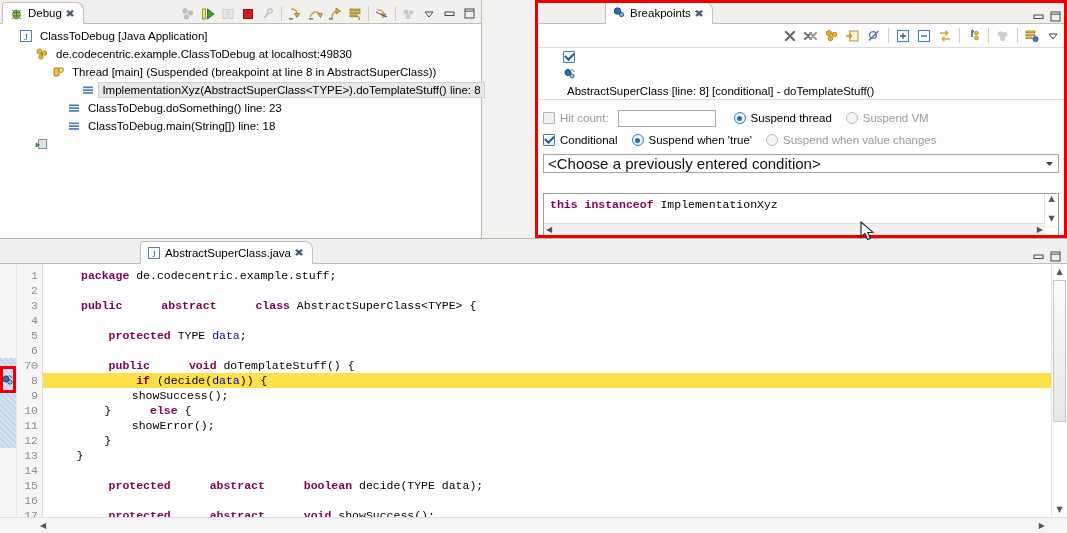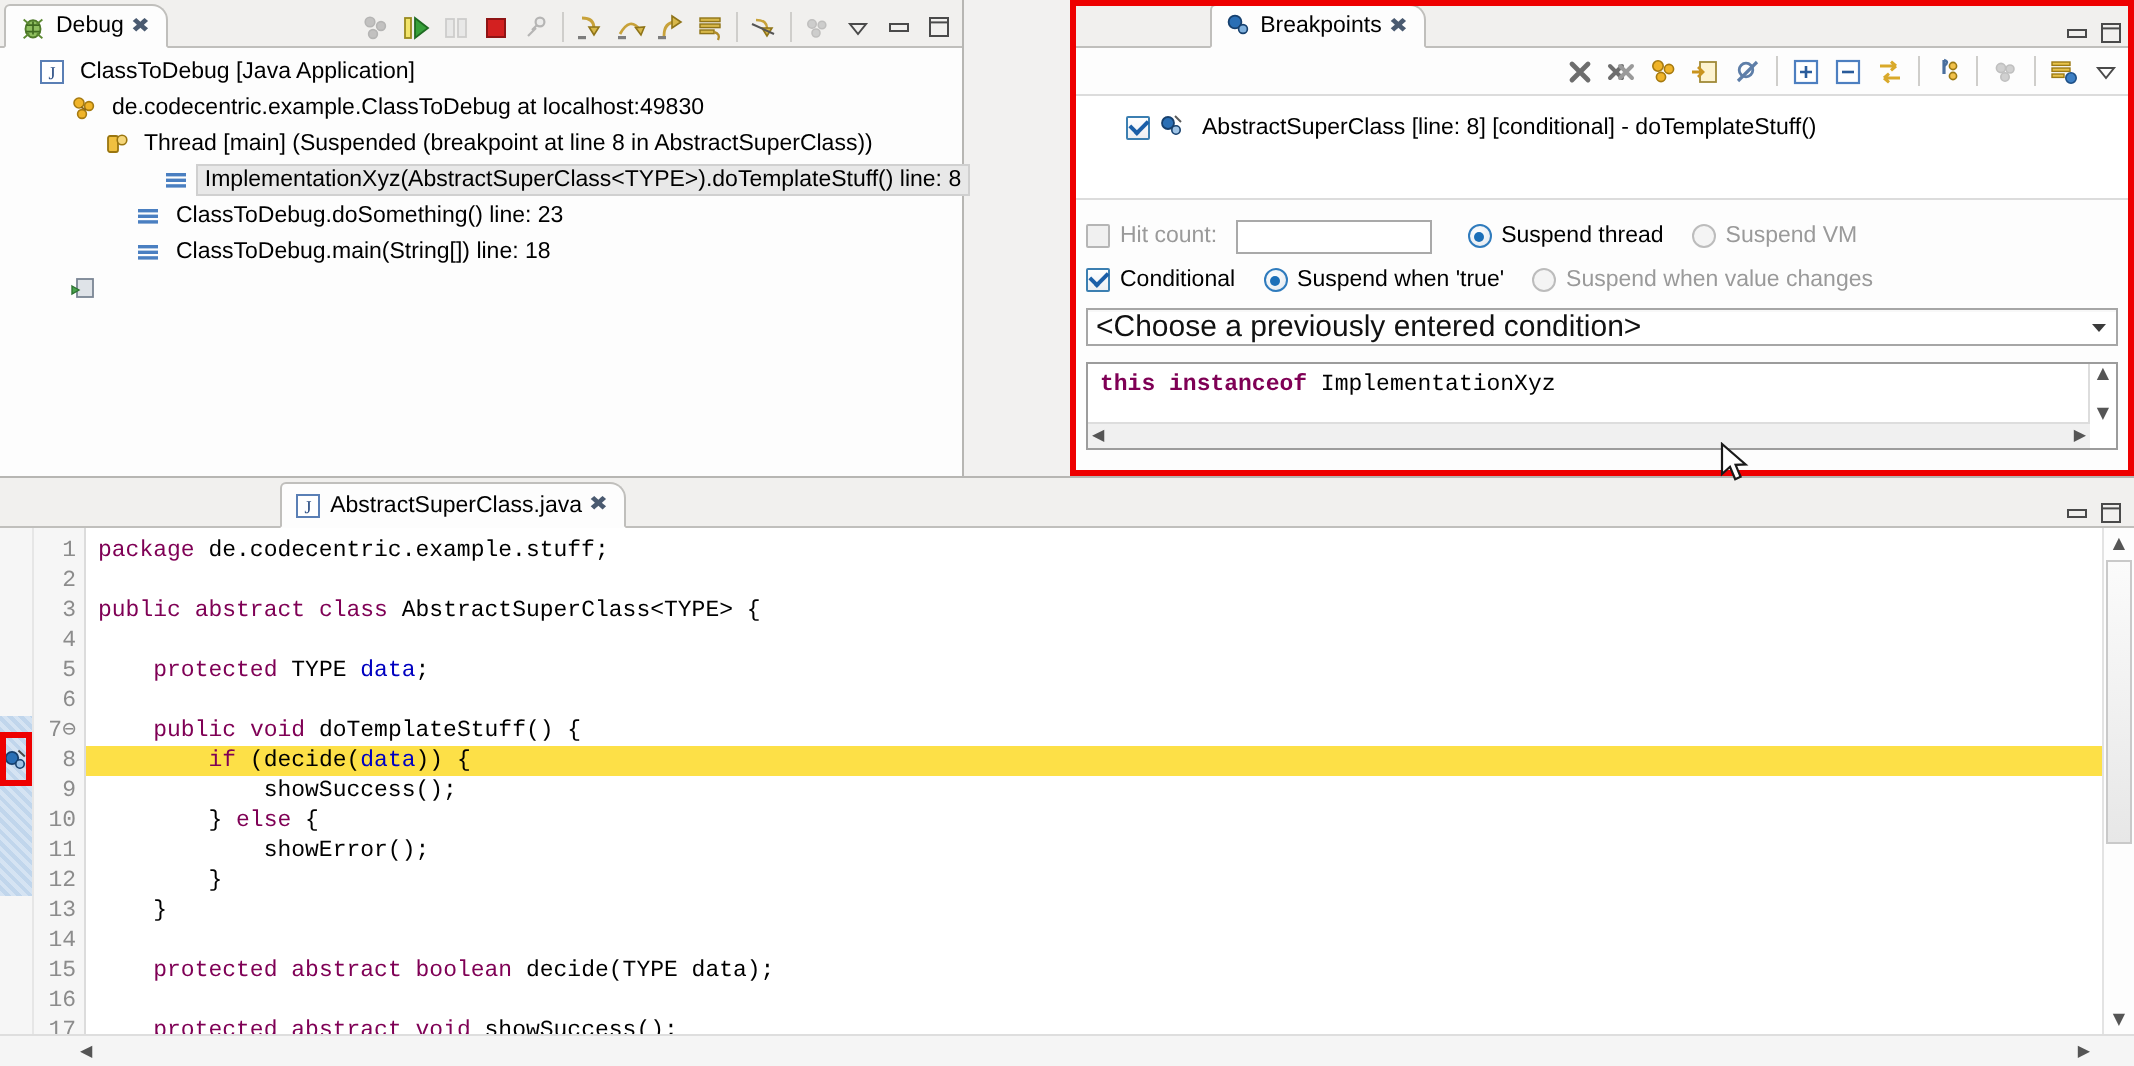--- a/index.html
+++ b/index.html
@@ -40,21 +40,21 @@
   .trow{display:flex;align-items:center;height:18px;white-space:nowrap;}
   .trow .ico{width:16px;height:16px;flex:0 0 16px;margin-right:3px;
              display:flex;align-items:center;justify-content:center;}
   .trow.sel .lbl{background:#e8e8e8;border:1px solid #d0d0d0;padding:0 3px;
                  margin-left:-1px;line-height:14px;}
   .lbl{padding:0 3px;}
 
   
   .bpHighlight{position:absolute;border:3px solid #ee0000;box-sizing:border-box;pointer-events:none;z-index:40;}
 
-  .bprow{display:flex;align-items:flex-end;height:19px;padding-left:28px;gap:4px;}
+  .bprow{display:flex;align-items:flex-start;height:19px;padding-left:28px;gap:4px;flex-direction:column;}
   .bpdetail{padding:7px 8px 0 8px;}
   .fieldline{display:flex;align-items:center;gap:0;height:22px;font-size:11.5px;}
 
   .cbx{width:12px;height:12px;box-sizing:border-box;border:1px solid #7d7d7d;
        background:linear-gradient(#fff,#eceff3);display:inline-flex;
        align-items:center;justify-content:center;flex:0 0 12px;border-radius:1px;}
   .cbx.on{border-color:#3c7fb1;}
   .cbx.on:after{content:"";width:7px;height:4px;border-left:2px solid #1b5fa8;
        border-bottom:2px solid #1b5fa8;transform:rotate(-45deg) translate(1px,-1px);}
   .cbx.dim{background:#f0f0f0;border-color:#b5b5b5;}
@@ -68,21 +68,21 @@
   .dimtxt{color:#9a9a9a;text-align:center;}
 
   .txtfield{height:17px;border:1px solid #a9a9a9;background:#fff;box-sizing:border-box;}
 
   .combo{height:19px;margin-top:3px;border:1px solid #a6a6a6;background:#fff;
          display:flex;align-items:center;box-sizing:border-box;
          box-shadow:inset 0 1px 0 #f8f8f8;}
   .combo .ctxt{flex:1;padding-left:4px;font-size:15px;color:#111;}
   .combo .carrow{width:17px;height:17px;display:flex;align-items:center;justify-content:center;}
 
-  .condbox{margin-top:8px;border:1px solid #9c9c9c;background:#fff;position:relative;
+  .condbox{margin-top:20px;border:1px solid #9c9c9c;background:#fff;position:relative;
            box-sizing:border-box;height:44px;}
   .condtext{font-family:"Liberation Mono",monospace;font-size:11.5px;padding:4px 4px 0 6px;
             white-space:pre;}
   .kw{color:#7f0055;font-weight:bold;}
   .vsb{position:absolute;right:0;top:0;width:13px;bottom:12px;background:#fff;
        border-left:1px solid #ddd;display:flex;flex-direction:column;justify-content:space-between;}
   .hsb{position:absolute;left:0;right:13px;bottom:0;height:12px;background:#f0f0f0;
        border-top:1px solid #ddd;display:flex;align-items:center;justify-content:space-between;}
   .sbthumb{background:linear-gradient(#fbfbfb,#e7e7e7);border:1px solid #c9c9c9;}
 
@@ -95,21 +95,21 @@
   .gutter-mark{width:16px;background:#f6f6f6;border-right:1px solid #e6e6e6;position:relative;}
   .gutter-num{width:26px;background:#f6f6f6;border-right:1px solid #dcdcdc;
               text-align:right;padding-right:4px;box-sizing:border-box;
               font-family:"Liberation Mono",monospace;font-size:11.5px;color:#8c8c8c;
               padding-top:4px;}
   .code{flex:1;position:relative;font-family:"Liberation Mono",monospace;
         font-size:11.5px;padding-top:4px;white-space:pre;overflow:hidden;}
   .cline{height:15px;line-height:15px;padding-left:6px;}
   .cline.hl{background:#fde047;}
   .gnum{height:15px;line-height:15px;}
-  .kw2{color:#7f0055;font-weight:normal;}
+  .kw2{color:#7f0055;font-weight:bold;margin-left:32px;}
   .fld{color:#0000c0;}
   .plain{color:#000;}
 
   .editor-vsb{width:15px;background:#fdfdfd;border-left:1px solid #e3e3e3;
               position:relative;display:flex;flex-direction:column;align-items:center;}
   .editor-hsb{position:absolute;left:0;bottom:0;right:0;height:15px;background:#f5f5f5;
               border-top:1px solid #dedede;display:flex;align-items:center;}
 
   .arrowglyph{font-size:8px;color:#555;font-family:"DejaVu Sans",sans-serif;line-height:1;}
   .cursor{position:absolute;z-index:60;pointer-events:none;}

